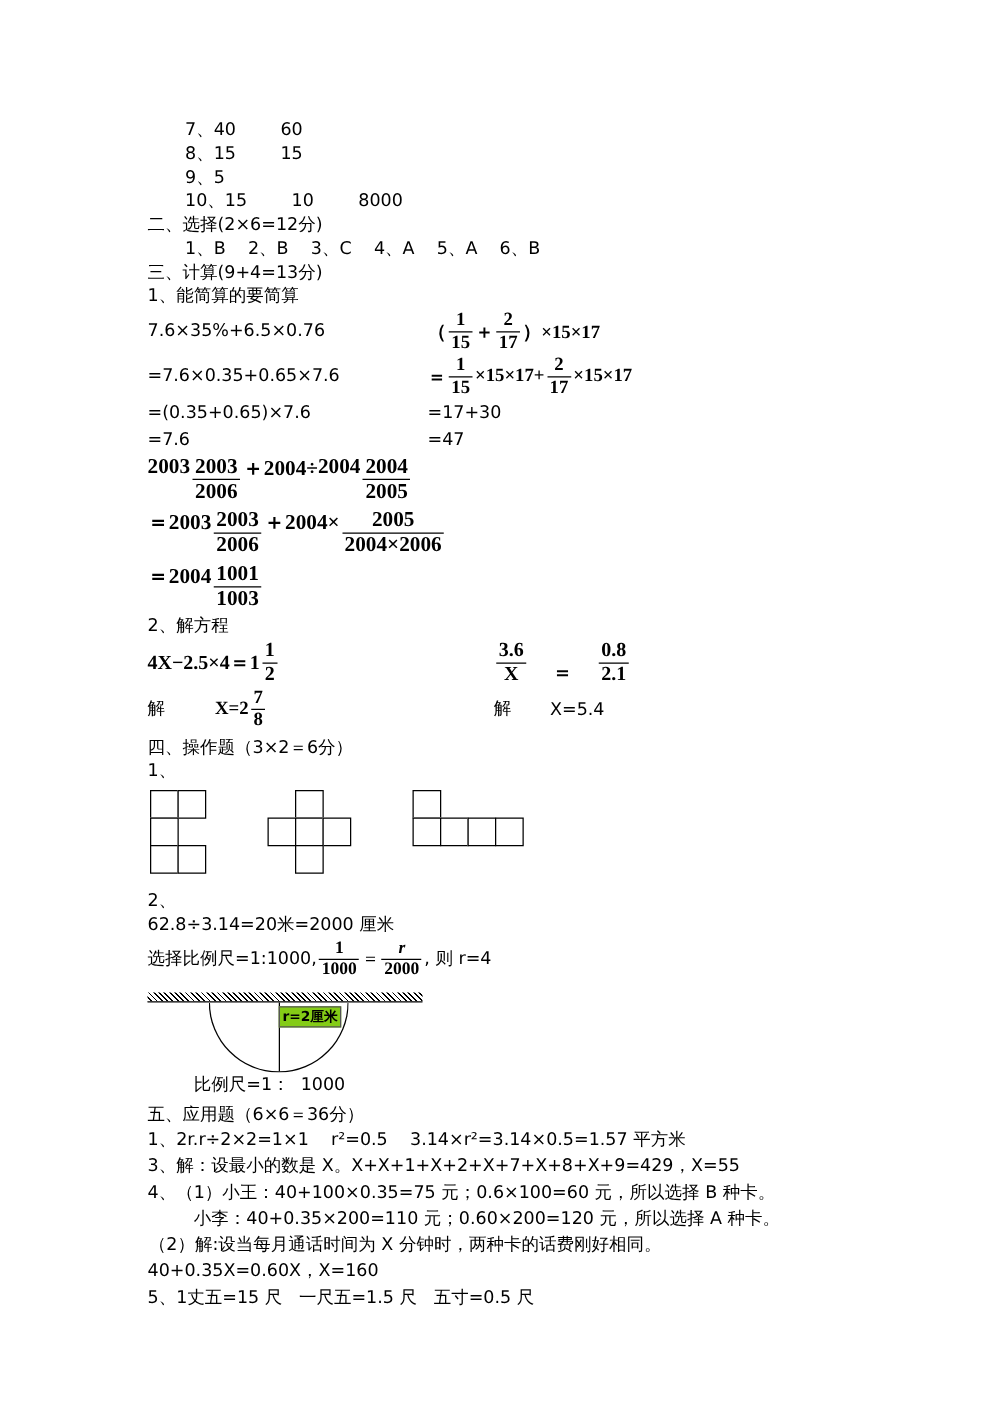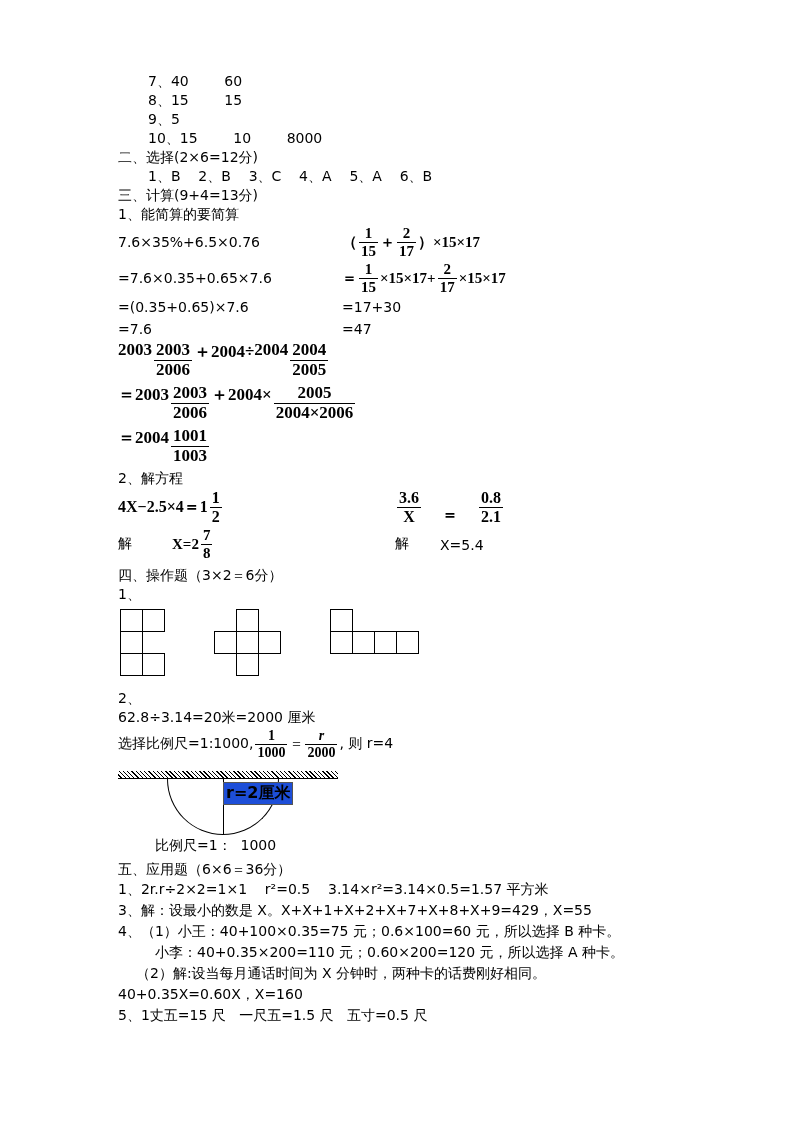--- a/index.html
+++ b/index.html
@@ -1,20 +1,20 @@
 <!DOCTYPE html>
 <html><head>
 <meta charset="utf-8">
 <style>
   html,body{margin:0;padding:0;background:#ffffff;}
   body{width:794px;height:1123px;overflow:hidden;font-family:"DejaVu Sans","Liberation Sans",sans-serif;font-size:14px;color:#000;}
-  .page{box-sizing:border-box;width:794px;height:1123px;padding:72px 36px 20px 118px;}
+  .page{box-sizing:border-box;width:794px;height:1123px;padding:95px 36px 20px 118px;}
   .line{white-space:pre;line-height:19px;}
   .lh21{line-height:21px;}
-  .ind15{margin-left:18px;}
+  .ind15{margin-left:1px;}
   .ind30{margin-left:30px;}
   .ind37{margin-left:37px;}
   .ml12{margin-left:12px;}
   .ml40{margin-left:40px;}
   .mt4{margin-top:4px;}
   .serifb{font-family:"Liberation Serif","DejaVu Serif",serif;font-weight:bold;}
   .fs15{font-size:15px;}
   .fs16{font-size:16px;}
   .fs17{font-size:17px;}
   .t{white-space:pre;}
@@ -32,21 +32,21 @@
   .eqlcol{flex:none;width:277px;display:flex;align-items:center;}
   .eqrcol{display:flex;align-items:flex-end;gap:19px;}
   .figrow{display:flex;align-items:flex-start;gap:49px;margin:5px 0 6px 2px;height:74px;}
   .figure{position:relative;}
   .gcell{position:absolute;box-sizing:border-box;width:23px;height:23px;border:1px solid #000;background:#fff;}
   .groundfig{margin-top:10px;width:220px;}
   .hatch{height:7px;background:repeating-linear-gradient(45deg,transparent 0,transparent 2px,#000 2px,#000 3px);}
   .gline{height:1px;background:#000;}
   .semi{position:relative;box-sizing:border-box;width:112px;height:56px;margin-left:49px;border:1px solid #000;border-top:none;border-radius:0 0 56px 56px / 0 0 56px 56px;}
   .rline{position:absolute;left:50%;top:0;width:1px;height:100%;background:#000;}
-  .rlabel{position:absolute;left:50%;top:3px;background:#1d4ed8;border:1px solid #555;padding:0 2px;font-size:16px;white-space:nowrap;font-weight:bold;}
+  .rlabel{position:absolute;left:50%;top:3px;background:#84cc16;border:1px solid #555;padding:0 2px;font-size:11px;white-space:nowrap;font-weight:bold;}
   .scaleline{display:flex;align-items:center;min-height:34px;}
 </style>
 </head>
 <body>
 
 <div class="page">
 
   <div class="line ind30">7、40        60</div>
   <div class="line ind30">8、15        15</div>
   <div class="line ind30">9、5</div>

